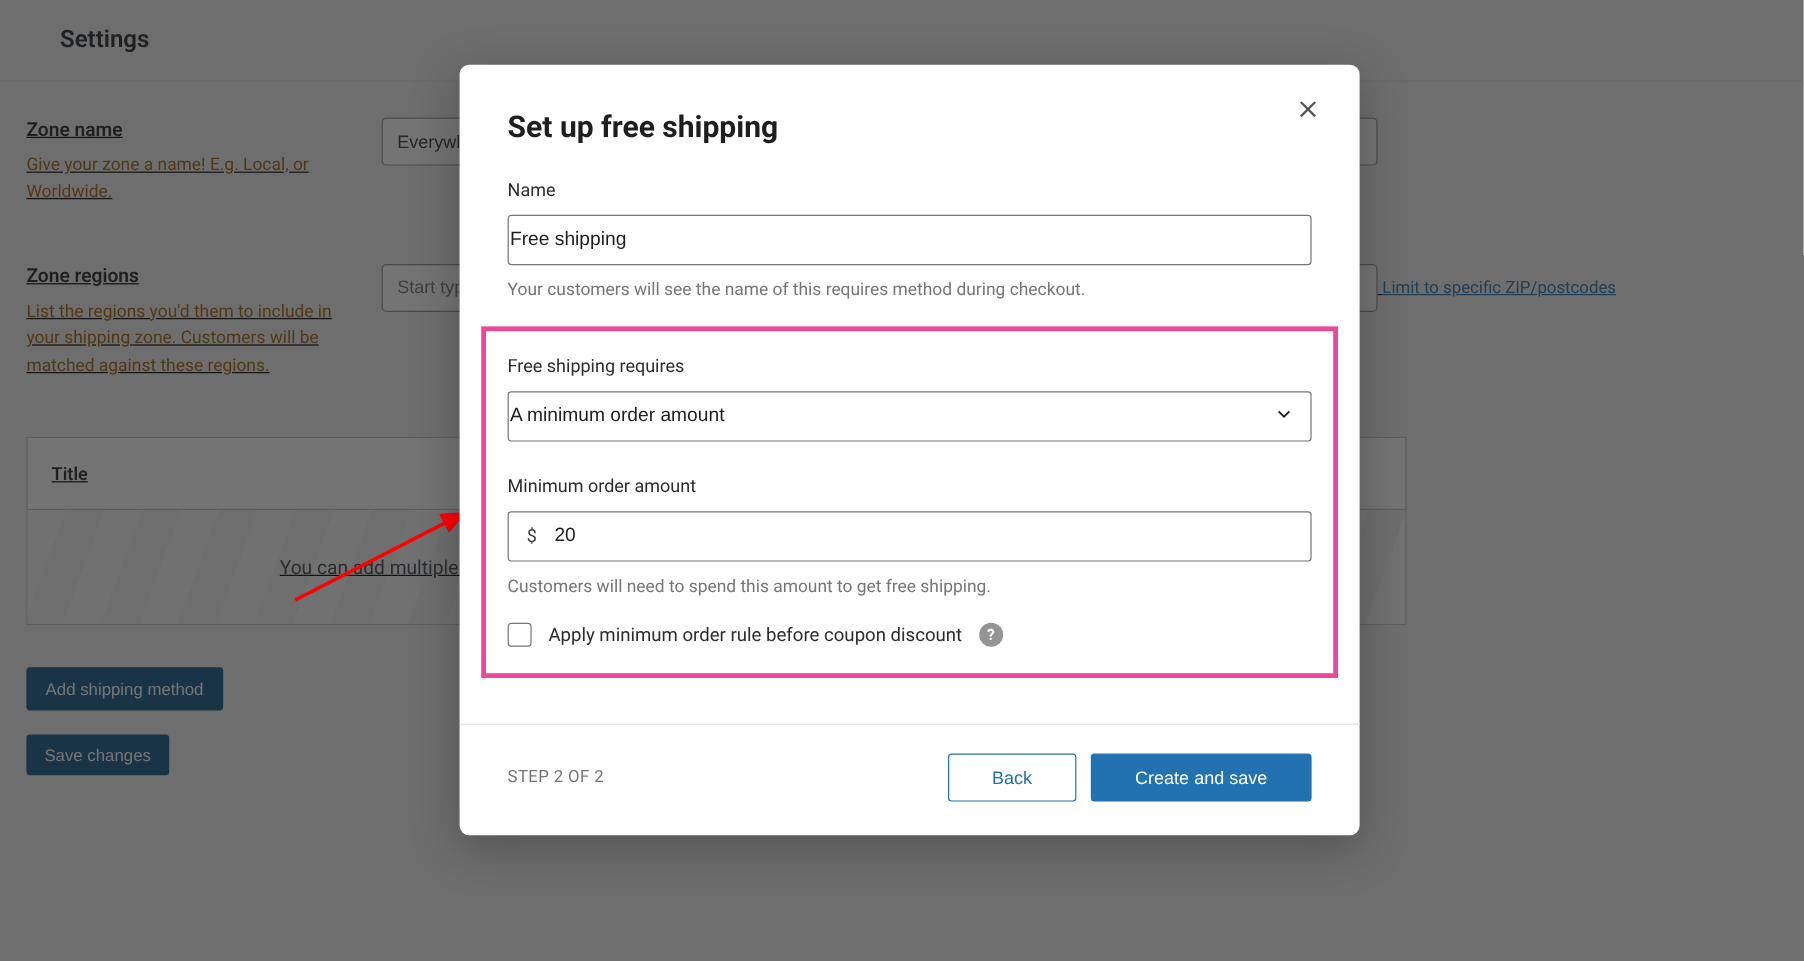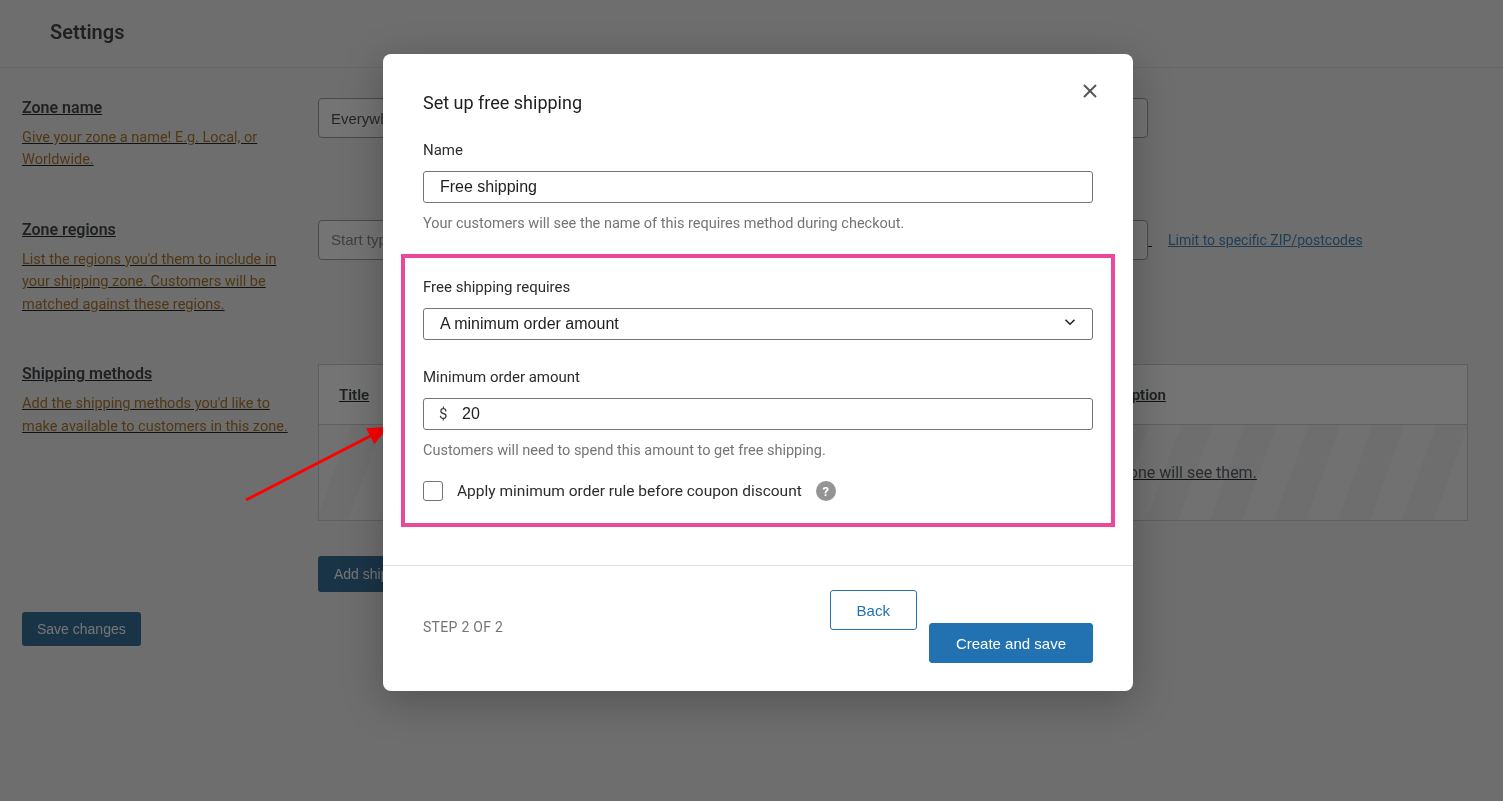--- a/index.html
+++ b/index.html
@@ -63,21 +63,20 @@
     font-size: 15px;
     background: #fff;
     color: #2c3338;
   }
   .bg-link {
     color: #2271b1;
     text-decoration: underline;
     font-size: 14px;
     display: inline-block;
     margin-top: 10px;
-    margin-left: 16px;
   }
   .bg-methods-table {
     width: 1150px;
     border: 1px solid #c3c4c7;
     background: #fff;
   }
   .bg-methods-header {
     display: flex;
     height: 60px;
     border-bottom: 1px solid #c3c4c7;
@@ -140,38 +139,38 @@
     position: absolute;
     top: 28px;
     right: 28px;
     width: 24px;
     height: 24px;
     cursor: pointer;
     color: #555;
   }
   .modal-close svg { width: 18px; height: 18px; }
   .modal-title {
-    font-size: 18px;
-    font-weight: 400;
+    font-size: 25px;
+    font-weight: 700;
     color: #1e1e1e;
     margin-bottom: 28px;
   }
   .field-group {
     margin-bottom: 22px;
   }
   .field-label {
     font-size: 15px;
     color: #2c2c2c;
     margin-bottom: 12px;
     display: block;
   }
   .text-input {
     width: 100%;
-    height: 32px;
-    padding: 0 16px;
+    height: 42px;
+    padding: 0 1px;
     border: 1px solid #757575;
     border-radius: 3px;
     font-size: 16px;
     color: #1e1e1e;
     background: #fff;
   }
   .help-text {
     font-size: 14.5px;
     color: #757575;
     margin-top: 12px;
@@ -256,37 +255,36 @@
     font-size: 14px;
     color: #757575;
     letter-spacing: 0.3px;
   }
   .footer-buttons {
     display: flex;
     gap: 12px;
   }
   .btn {
     height: 40px;
-    padding: 0 26px;
+    padding: 0 36px;
     border-radius: 3px;
     font-size: 15px;
     cursor: pointer;
     display: inline-flex;
     align-items: center;
   }
   .btn-secondary {
     background: #fff;
     color: #2271b1;
     border: 1px solid #2271b1;
   }
   .btn-primary {
     background: #2271b1;
     color: #fff;
     border: 1px solid #2271b1;
-    margin-top: 33px;
   }
   .arrow {
     position: absolute;
     left: 236px;
     top: 420px;
     width: 160px;
     height: 90px;
     pointer-events: none;
   }
 </style>
@@ -314,24 +312,20 @@
         <h3>Zone regions</h3>
         <p>List the regions you'd them to include in your shipping zone. Customers will be matched against these regions.</p>
       </div>
       <div class="bg-input-col">
         <input class="bg-text-input" placeholder="Start typing to filter zones" style="">
         <a href="#" class="bg-link">Limit to specific ZIP/postcodes</a>
       </div>
     </div>
 
     <div class="bg-row" style="margin-bottom:0;">
-      <div class="bg-label-col">
-        <h3>Shipping methods</h3>
-        <p>Add the shipping methods you'd like to make available to customers in this zone.</p>
-      </div>
       <div class="bg-input-col">
         <div class="bg-methods-table">
           <div class="bg-methods-header">
             <div class="col title">Title</div>
             <div class="col enabled">Enabled</div>
             <div class="col desc">Description</div>
           </div>
           <div class="bg-methods-empty">You can add multiple shipping methods within this zone. Only customers within the zone will see them.</div>
         </div>
         <button class="bg-addmethod">Add shipping method</button>

